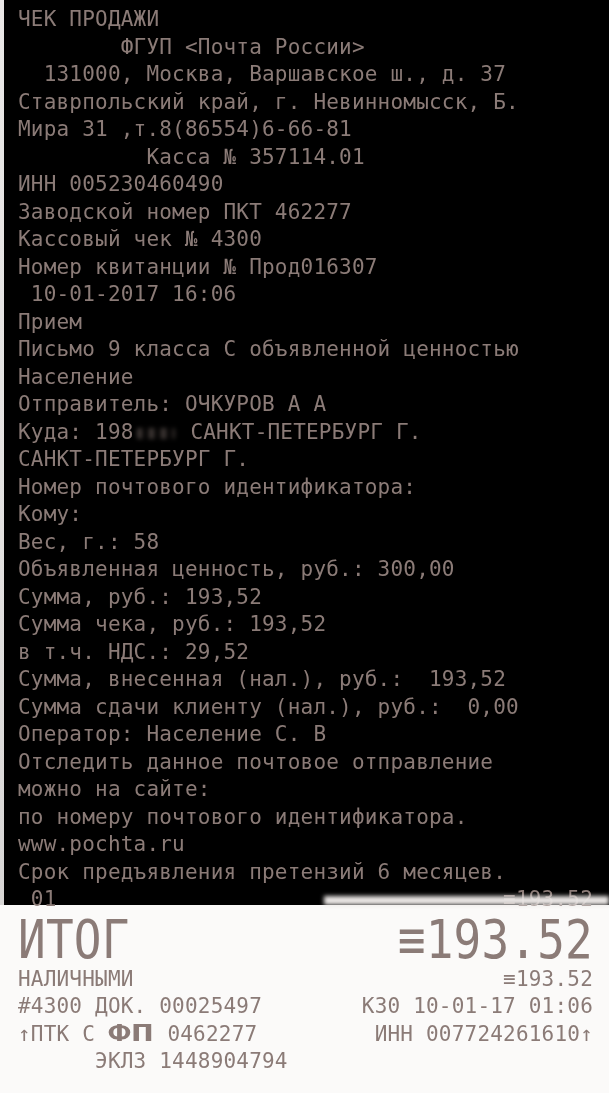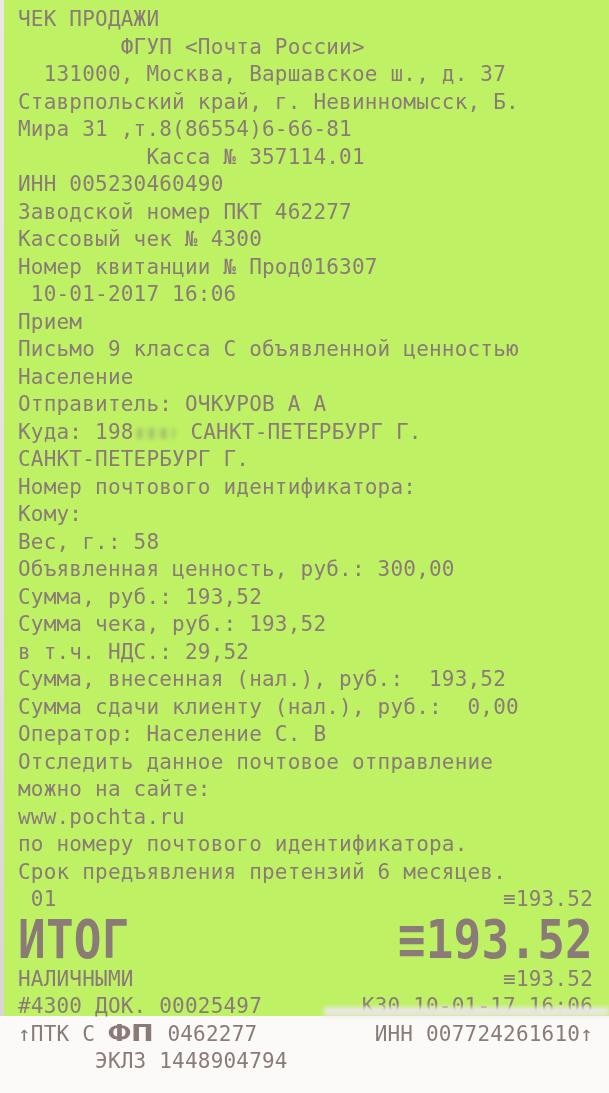--- a/index.html
+++ b/index.html
@@ -4,22 +4,22 @@
 <style>
   html, body { margin: 0; padding: 0; }
   body {
     width: 609px; height: 1093px;
     background: #fbfaf9;
     overflow: hidden;
     font-family: "DejaVu Sans Mono", "Liberation Mono", monospace;
   }
   .receipt {
     position: relative;
-    width: 609px; height: 1016px;
-    background: #bef264;
+    width: 609px; height: 905px;
+    background: #000000;
     color: #8b7b77;
     font-size: 21px;
   }
   .scan-edge-left {
     position: absolute; left: 0; top: 0; width: 4px; height: 100%;
     background: linear-gradient(180deg, #eae8e7 0%, #e3e1e0 60%, #d8d6d5 100%);
   }
   .scan-band-bottom {
     position: absolute; right: 0; bottom: 0; width: 285px; height: 9px;
     background: #eae6e4; filter: blur(2px);
@@ -31,21 +31,20 @@
     letter-spacing: 0.2px;
   }
   .ln span { white-space: pre; }
   .row {
     display: flex; justify-content: space-between;
     padding-right: 16px;
   }
   .big-row {
     height: 52px; align-items: flex-end;
     line-height: 48px;
-    font-weight: bold;
   }
   .big {
     font-size: 46px;
     display: inline-block;
     transform: scaleY(1.16);
     transform-origin: 50% 88%;
   }
   .redact {
     display: inline-block;
     width: 38px; height: 11px;
@@ -93,31 +92,31 @@
     <div class="ln">Вес, г.: 58</div>
     <div class="ln">Объявленная ценность, руб.: 300,00</div>
     <div class="ln">Сумма, руб.: 193,52</div>
     <div class="ln">Сумма чека, руб.: 193,52</div>
     <div class="ln">в т.ч. НДС.: 29,52</div>
     <div class="ln">Сумма, внесенная (нал.), руб.:  193,52</div>
     <div class="ln">Сумма сдачи клиенту (нал.), руб.:  0,00</div>
     <div class="ln">Оператор: Население С. В</div>
     <div class="ln">Отследить данное почтовое отправление</div>
     <div class="ln">можно на сайте:</div>
+    <div class="ln">по номеру почтового идентификатора.</div>
     <div class="ln">www.pochta.ru</div>
-    <div class="ln">по номеру почтового идентификатора.</div>
     <div class="ln">Срок предъявления претензий 6 месяцев.</div>
 
     <div class="ln row"><span> 01</span><span>≡193.52</span></div>
 
     <div class="ln row big-row"><span class="big">ИТОГ</span><span class="big">≡193.52</span></div>
 
     <div class="ln row"><span>НАЛИЧНЫМИ</span><span>≡193.52</span></div>
 
-    <div class="ln row"><span>#4300 ДОК. 00025497</span><span>К30 10-01-17 16:06</span></div>
+    <div class="ln row"><span>#4300 ДОК. 00025497</span><span>К30 10-01-17 01:06</span></div>
 
     <div class="ln row"><span><span>↑ПТК С </span><span class="fp">ФП</span><span> 0462277</span></span><span>ИНН 007724261610↑</span></div>
 
     <div class="ln">      ЭКЛЗ 1448904794</div>
   </div>
 
   <div class="scan-band-bottom"></div>
 </div>
 
 </body></html>

